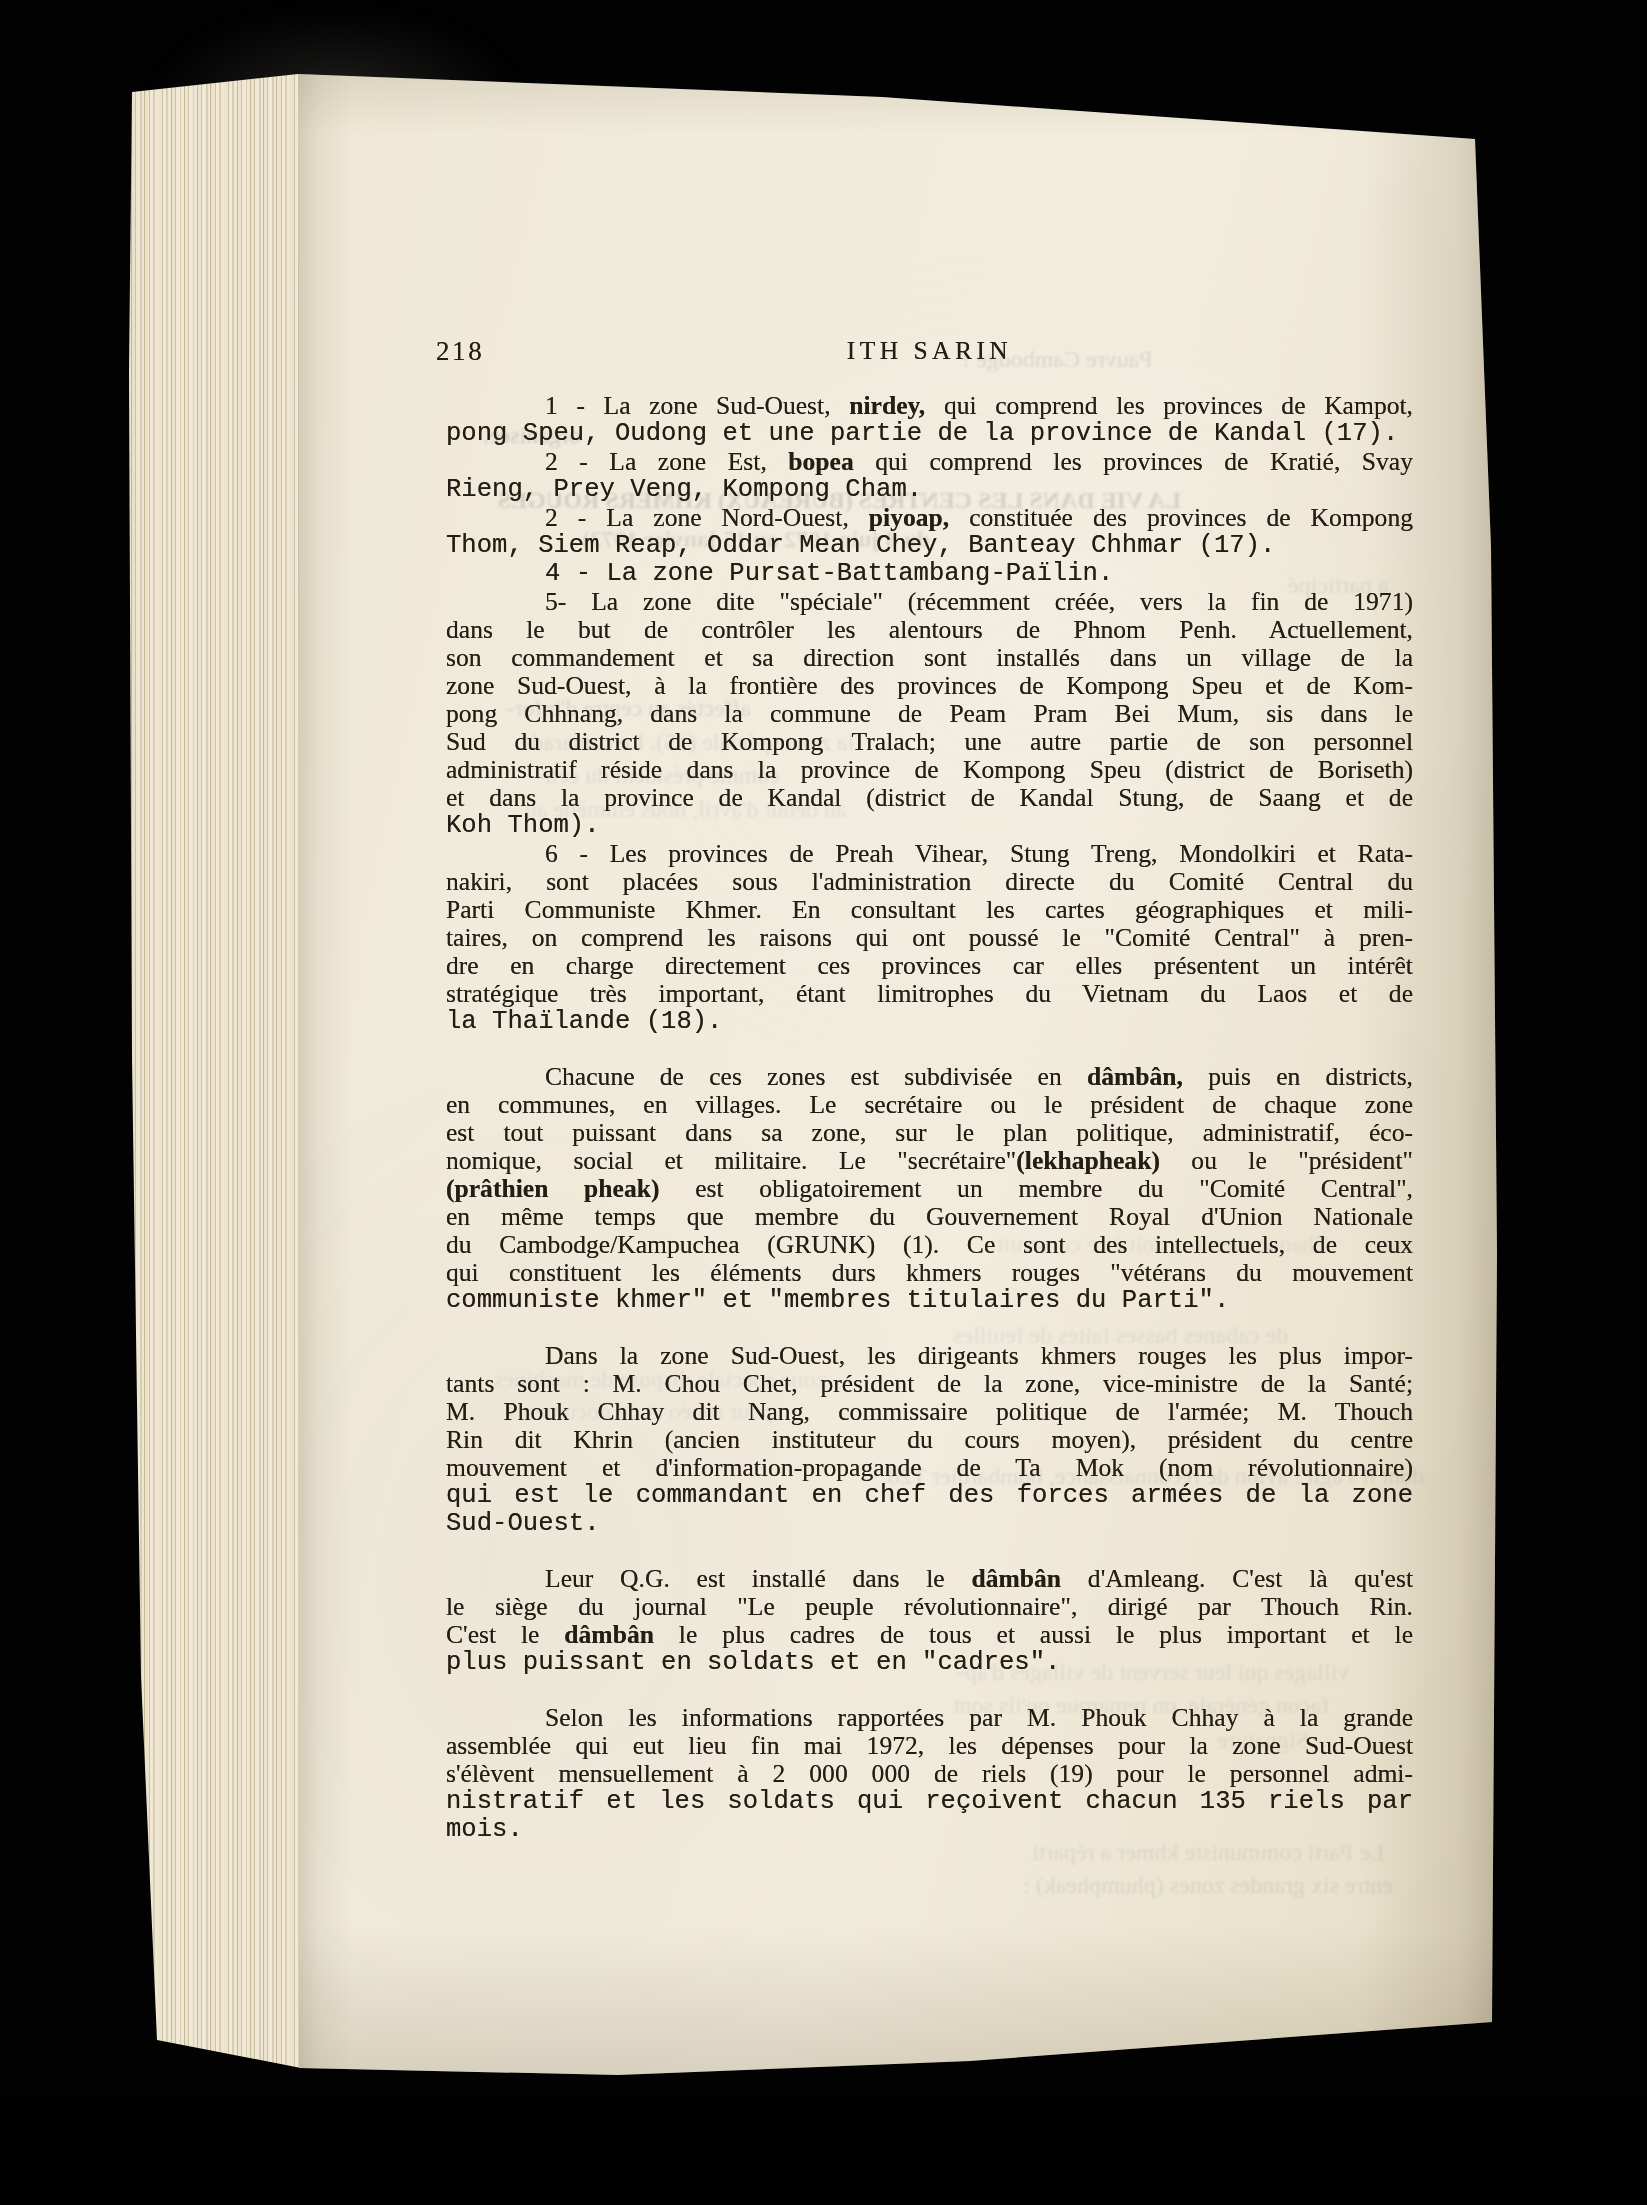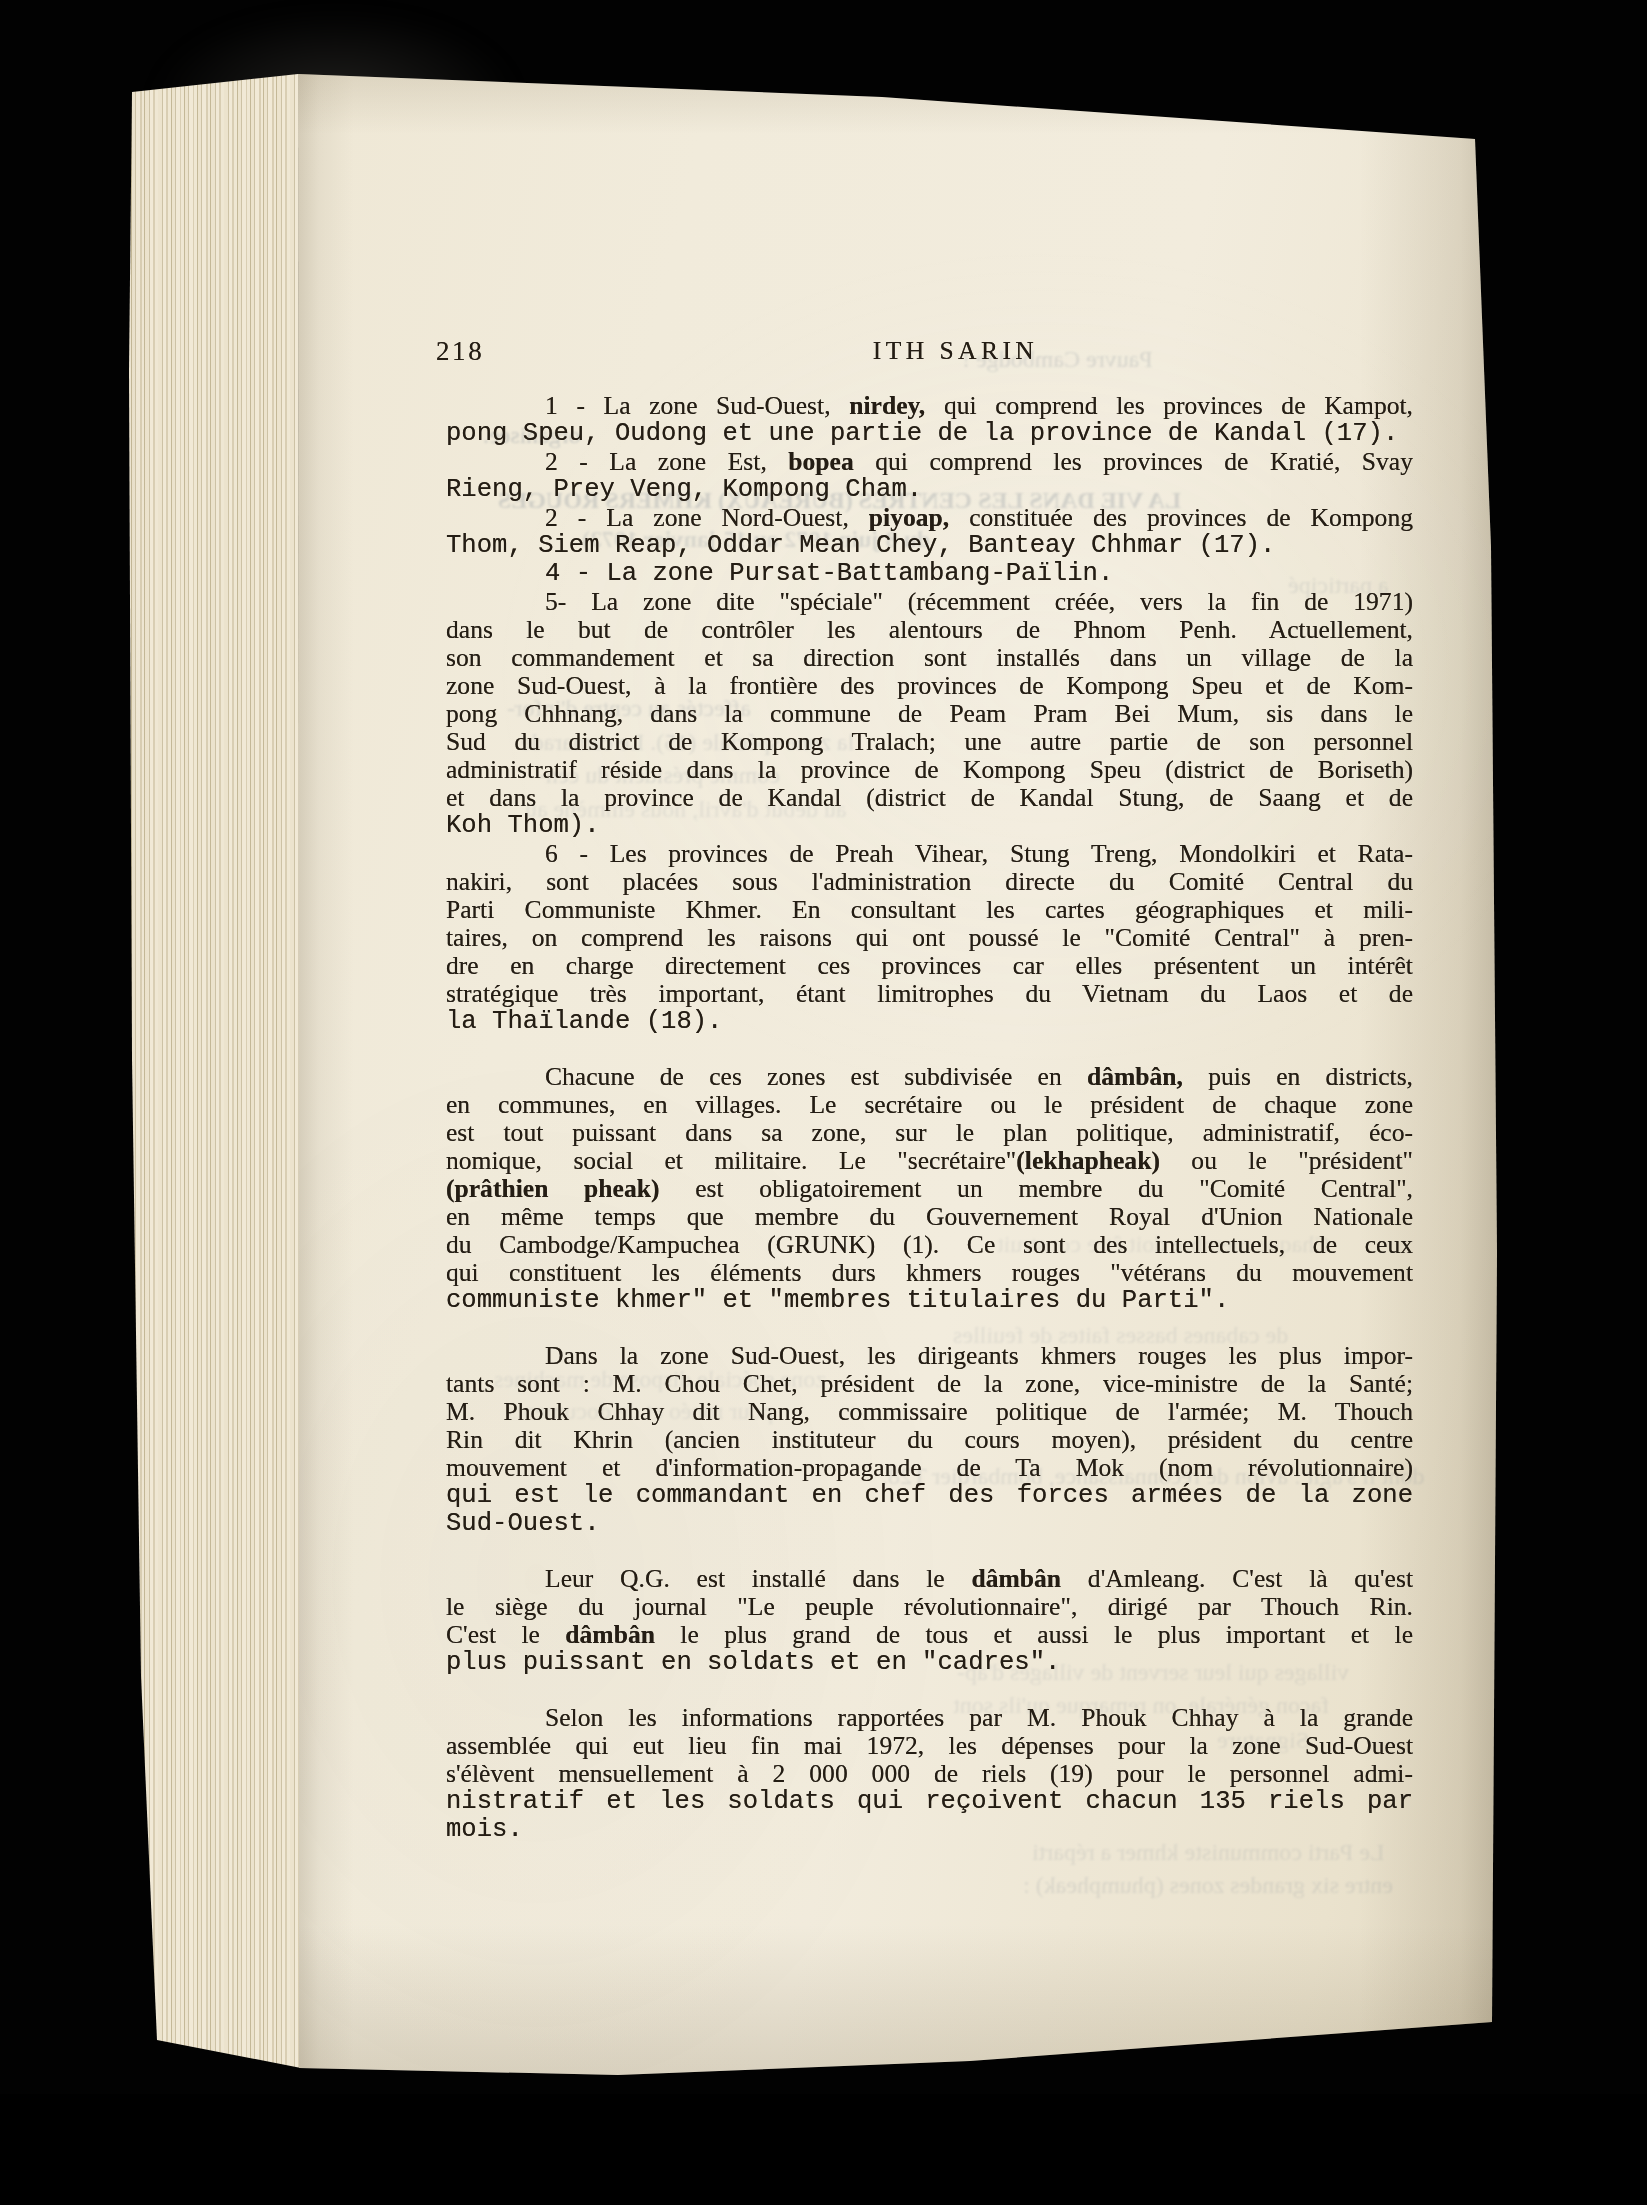--- a/index.html
+++ b/index.html
@@ -31,21 +31,21 @@
   .mottle{left:296px;top:71px;width:1203px;height:2011px;opacity:.5;
     background:
       radial-gradient(ellipse 794px 618px at 62% 30%, rgba(255,255,252,.20), rgba(255,255,252,0) 70%),
       radial-gradient(ellipse 618px 794px at 20% 75%, rgba(120,104,70,.07), rgba(120,104,70,0) 70%);}
   
   .ghosts div{position:absolute;transform:scaleX(-1);color:#76828f;filter:blur(1px);
     white-space:nowrap;font-size:24px;}
   
   .page-number{position:absolute;left:436px;top:336px;font-size:27px;letter-spacing:2.6px;color:#241d14;
     text-shadow:0 0 0.5px rgba(36,29,20,.75);}
-  .running-header{position:absolute;left:472px;top:336px;width:967px;text-align:center;
+  .running-header{position:absolute;left:446px;top:336px;width:967px;text-align:center;
     font-size:25.6px;letter-spacing:4.4px;color:#241d14;text-shadow:0 0 0.5px rgba(36,29,20,.75);}
   .text-block{position:absolute;left:446px;top:392px;width:967px;color:#241d14;
     font-size:25.6px;line-height:28px;text-shadow:0 0 0.5px rgba(36,29,20,.7);}
   .line{text-align:justify;text-align-last:justify;}
   .line.ind{padding-left:99px;}
   .line.end{text-align-last:left;font-family:Liberation Mono, monospace;}
   .line.gap{margin-top:27px;}
   .line b{font-weight:bold;}
 </style>
 </head>
@@ -118,21 +118,21 @@
       <div class="line"><span>qui constituent les éléments durs khmers rouges "vétérans du mouvement</span></div>
       <div class="line end"><span>communiste khmer" et "membres titulaires du Parti".</span></div>
       <div class="line ind gap"><span>Dans la zone Sud-Ouest, les dirigeants khmers rouges les plus impor-</span></div>
       <div class="line"><span>tants sont : M. Chou Chet, président de la zone, vice-ministre de la Santé;</span></div>
       <div class="line"><span>M. Phouk Chhay dit Nang, commissaire politique de l'armée; M. Thouch</span></div>
       <div class="line"><span>Rin dit Khrin (ancien instituteur du cours moyen), président du centre</span></div>
       <div class="line"><span>mouvement et d'information-propagande de Ta Mok (nom révolutionnaire)</span></div>
       <div class="line end"><span>qui est le commandant en chef des forces armées de la zone Sud-Ouest.</span></div>
       <div class="line ind gap"><span>Leur Q.G. est installé dans le </span><b>dâmbân</b><span> d'Amleang. C'est là qu'est</span></div>
       <div class="line"><span>le siège du journal "Le peuple révolutionnaire", dirigé par Thouch Rin.</span></div>
-      <div class="line"><span>C'est le </span><b>dâmbân</b><span> le plus grand de tous et aussi le plus important et le</span></div>
+      <div class="line"><span>C'est le </span><b>dâmbân</b><span> le plus cadres de tous et aussi le plus important et le</span></div>
       <div class="line end"><span>plus puissant en soldats et en "cadres".</span></div>
       <div class="line ind gap"><span>Selon les informations rapportées par M. Phouk Chhay à la grande</span></div>
       <div class="line"><span>assemblée qui eut lieu fin mai 1972, les dépenses pour la zone Sud-Ouest</span></div>
       <div class="line"><span>s'élèvent mensuellement à 2 000 000 de riels (19) pour le personnel admi-</span></div>
       <div class="line end"><span>nistratif et les soldats qui reçoivent chacun 135 riels par mois.</span></div>
     </div>
 </div>
 
 
 </body></html>

